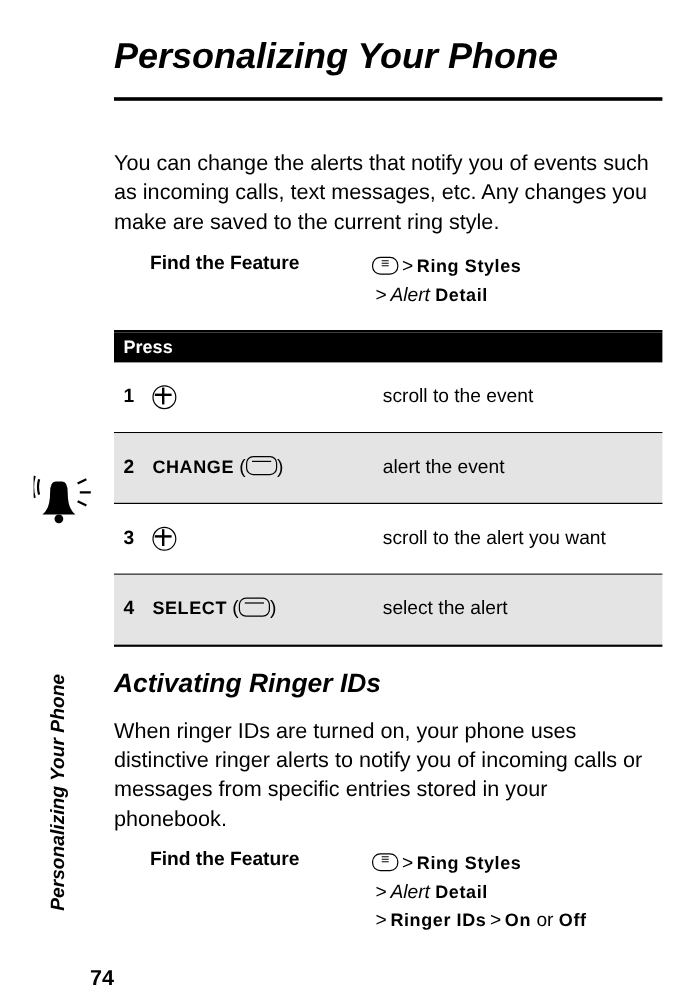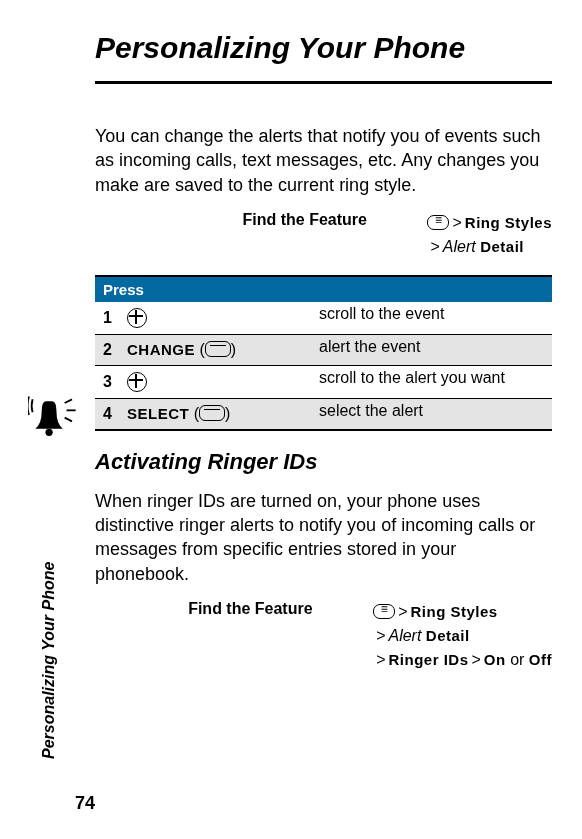--- a/index.html
+++ b/index.html
@@ -27,21 +27,21 @@
     transform: rotate(-90deg);
     transform-origin: left bottom;
     font-style: italic;
     font-weight: bold;
     font-size: 16px;
     white-space: nowrap;
   }
   .page-number {
     position: absolute;
     left: 75px;
-    bottom: 25px;
+    bottom: 13px;
     font-weight: bold;
     font-size: 18px;
   }
   .main-title {
     font-size: 30px;
     font-weight: bold;
     font-style: italic;
     margin: 0 0 15px 0;
     line-height: 1.2;
   }
@@ -57,21 +57,20 @@
   }
   .body-text {
     font-size: 18px;
     line-height: 1.35;
     margin: 12px 0 14px 0;
   }
   .feature-block {
     display: flex;
     margin: 0 0 16px 0;
     align-items: flex-start;
-    justify-content: flex-end;
   }
   .feature-label {
     font-weight: bold;
     font-size: 16px;
     margin-left: 30px;
     flex: 0 0 185px;
   }
   .feature-path {
     font-size: 16px;
     line-height: 1.5;
@@ -153,21 +152,21 @@
     margin: 0 0 10px 0;
   }
   .note-line b { font-weight: bold; }
   .table-wrap {
     margin: 0 0 18px 0;
     border-top: 2.5px solid #000;
     border-bottom: 2.5px solid #000;
   }
   .thead {
     display: flex;
-    background: #0369a1;
+    background: #000000;
     color: #fff;
     font-weight: bold;
     font-size: 15px;
   }
   .thead .c1 { flex: 0 0 200px; padding: 4px 8px; }
   .thead .c2 { flex: 1; padding: 4px 8px; }
   .trow {
     display: flex;
     border-bottom: 1px solid #000;
     font-size: 16px;
@@ -175,21 +174,21 @@
   .trow:last-child { border-bottom: none; }
   .trow .c1 {
     flex: 0 0 200px;
     padding: 6px 8px;
     display: flex;
     align-items: center;
     gap: 12px;
   }
   .trow .c2 {
     flex: 1;
-    padding: 3px 8px;
+    padding: 20px 8px;
   }
   .trow .step-num {
     font-weight: bold;
     width: 12px;
   }
   .trow-grey {
     background: #e4e4e4;
   }
   .bell-icon {
     position: absolute;

